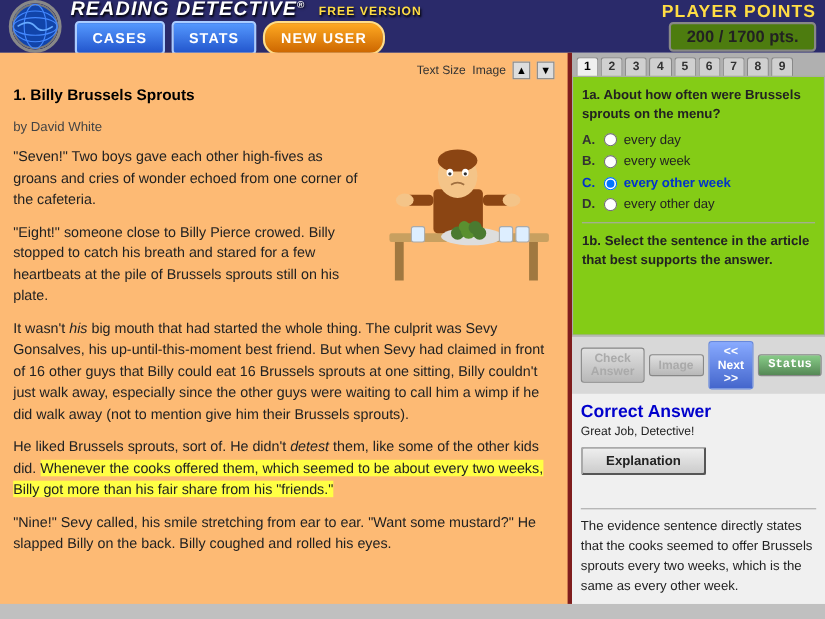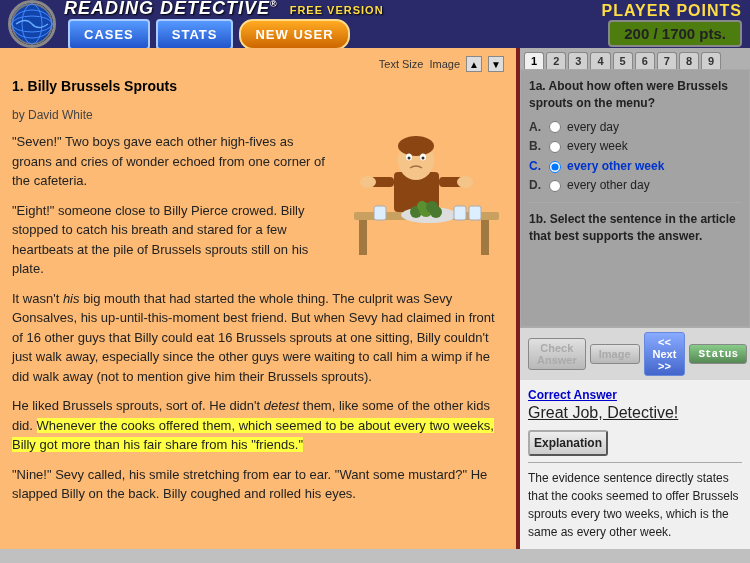--- a/index.html
+++ b/index.html
@@ -198,21 +198,21 @@
       border-radius: 3px 3px 0 0;
       color: #333;
     }
     .q-tab.active {
       background: #f0f0f0;
       color: #000;
     }
 
     .q-content {
       padding: 8px;
-      background: #a3a3a3;
+      background: #84cc16;
       border: 1px solid #aaa;
       flex: 1;
     }
 
     .q-text {
       font-size: 12px;
       color: #222;
       margin-bottom: 8px;
       line-height: 1.4;
     }
@@ -283,40 +283,38 @@
     }
 
     
     .correct-area {
       padding: 8px;
       background: #f0f0f0;
     }
     .correct-label {
       color: #0000cc;
       font-weight: bold;
-      font-size: 12px;
+      font-size: 16px;
       margin-bottom: 2px;
-      text-decoration: underline;
     }
     .correct-text {
-      font-size: 16px;
+      font-size: 11px;
       color: #222;
       margin-bottom: 8px;
-      text-decoration: underline;
     }
 
     .explanation-btn {
       background: linear-gradient(to bottom, #eeeeee, #cccccc);
       border: 2px outset #aaa;
       border-radius: 3px;
-      padding: 4px 4px;
+      padding: 4px 21px;
       font-size: 12px;
       font-weight: bold;
       cursor: pointer;
-      margin-bottom: 0;
+      margin-bottom: 24px;
       display: inline-block;
       color: #222;
     }
 
     .explanation-divider {
       border: none;
       border-top: 1px solid #aaa;
       margin: 6px 0;
     }
 

